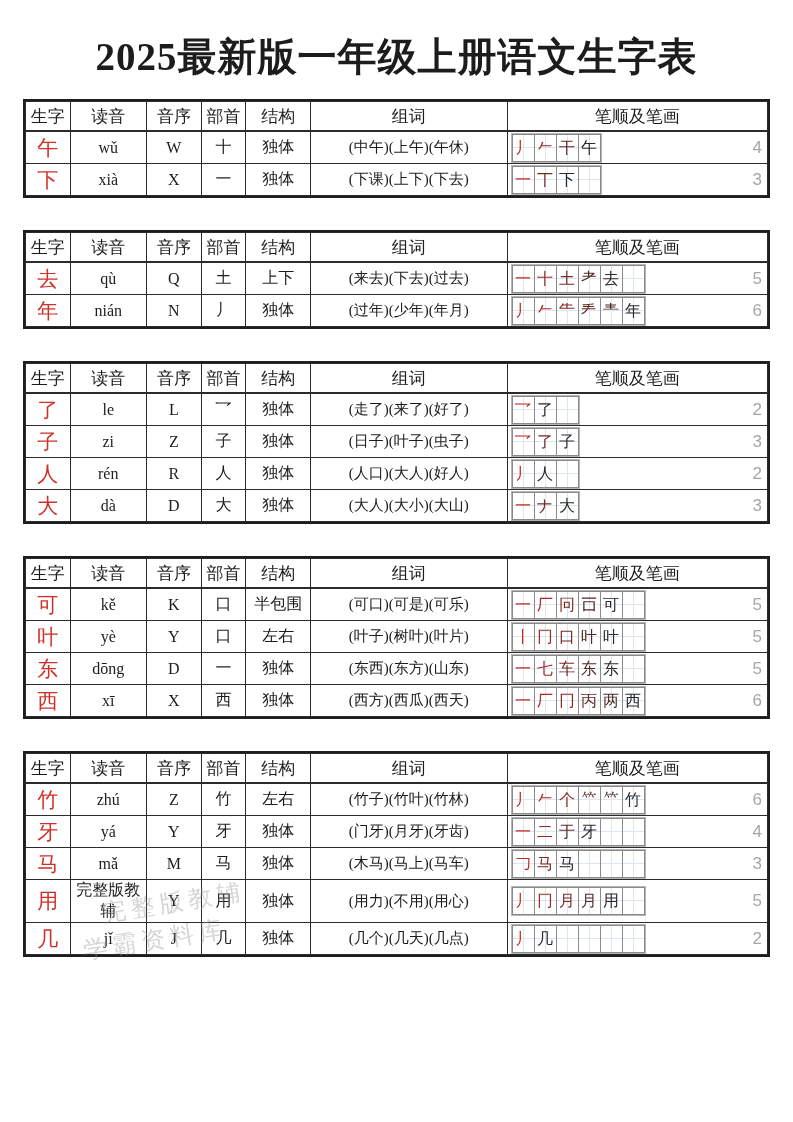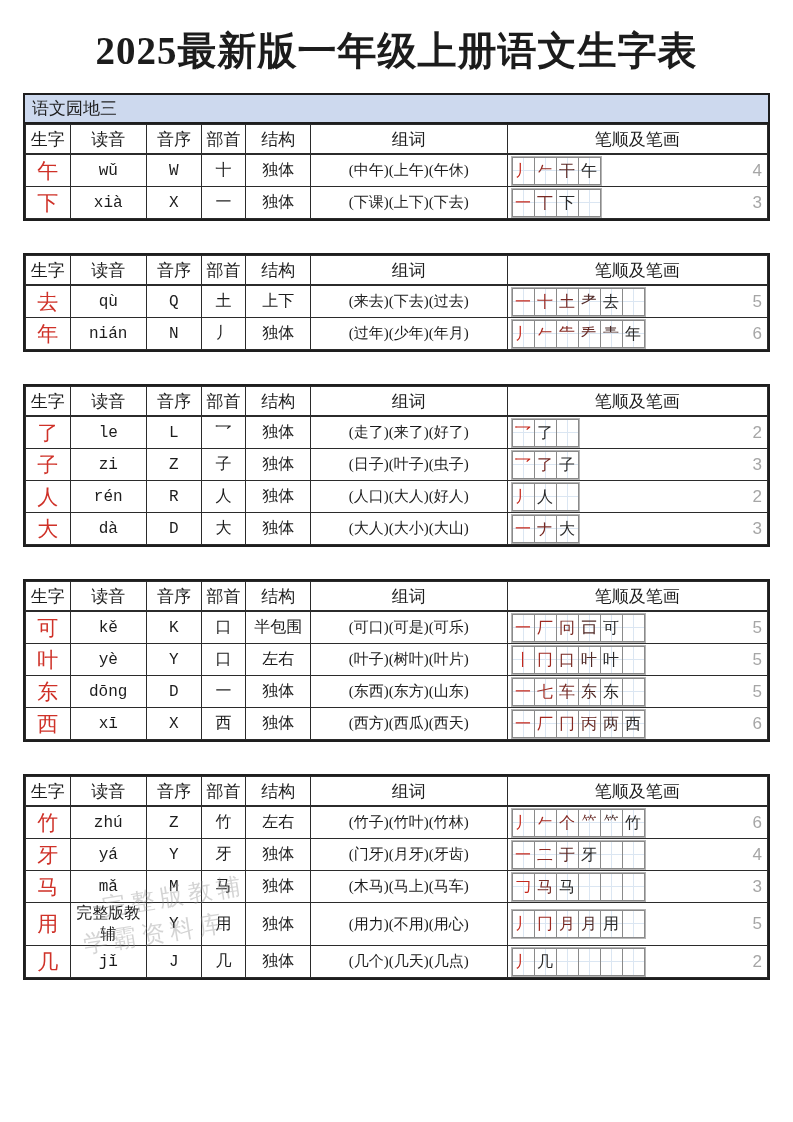--- a/index.html
+++ b/index.html
@@ -1,29 +1,29 @@
 <!DOCTYPE html>
 <html><head>
 <meta charset="utf-8">
 <style>
   html,body{margin:0;padding:0;background:#ffffff;}
-  .page{position:relative;width:793px;height:1040px;margin:7px auto;background:#fff;
+  .page{position:relative;width:793px;height:1040px;margin:13px auto;background:#fff;
         font-family:"Liberation Serif","DejaVu Serif",serif;color:#1c1c1c;overflow:hidden;}
   .title{margin:0;padding-top:18px;height:52px;text-align:center;
          font-size:39px;font-weight:700;letter-spacing:1px;line-height:52px;}
   #sections{margin-top:16px;}
   .section{margin:0 23px 32px 23px;border:2px solid #1e1e1e;background:#fff;}
   .section-bar{background:var(--section-bg,#cdd9ee);border-bottom:2px solid #1e1e1e;
                padding:2px 7px;font-size:17px;line-height:23px;}
   table.grid{width:100%;border-collapse:collapse;table-layout:fixed;}
   .grid th,.grid td{border:1px solid #2b2b2b;text-align:center;padding:0;overflow:hidden;}
   .grid th{height:28px;font-weight:400;font-size:17px;border-bottom-width:2px;}
   .grid td{height:31px;font-size:16px;}
   td.char{color:var(--accent,#cf3128);font-size:21px;font-weight:400;}
-  td.latin{font-family:Liberation Mono, monospace;font-size:16px;}
+  td.latin{font-family:Liberation Serif, serif;font-size:16px;}
   td.words{font-size:15px;letter-spacing:0;}
   .srow{display:flex;align-items:center;padding:0 5px 0 3px;height:31px;}
   .boxgroup{display:flex;border:1px solid #b5b5b5;}
   .box{width:21px;height:26px;flex:0 0 21px;border:1px solid #8a8a8a;margin-left:-1px;
        display:flex;align-items:center;justify-content:center;background:
        linear-gradient(to right,transparent calc(50% - .5px),#dbe6f2 calc(50% - .5px),#dbe6f2 calc(50% + .5px),transparent calc(50% + .5px)),
        linear-gradient(to bottom,transparent calc(50% - .5px),#dbe6f2 calc(50% - .5px),#dbe6f2 calc(50% + .5px),transparent calc(50% + .5px));}
   .box:first-child{margin-left:0;}
   .stage{font-size:16px;line-height:1;font-family:"Liberation Serif","DejaVu Serif",serif;}
   .count{margin-left:auto;color:var(--count-gray,#a6a6a6);
@@ -33,21 +33,20 @@
              pointer-events:none;line-height:34px;}
   .watermark .wm2{margin-left:-24px;}
 </style>
 </head>
 <body>
 
 <div class="page" style="--accent: #cf3128; --section-bg: #cdd9ee; --count-gray: #a6a6a6;">
   <h1 class="title">2025最新版一年级上册语文生字表</h1>
   <div id="sections">
       <div class="section">
-        <div class="section-bar zh">语文园地三</div>
         <table class="grid">
           <colgroup>
             <col style="width: 6%;">
             <col style="width: 10.3%;">
             <col style="width: 7.4%;">
             <col style="width: 6%;">
             <col style="width: 8.7%;">
             <col style="width: 26.5%;">
             <col style="width: 35.1%;">
           </colgroup>

